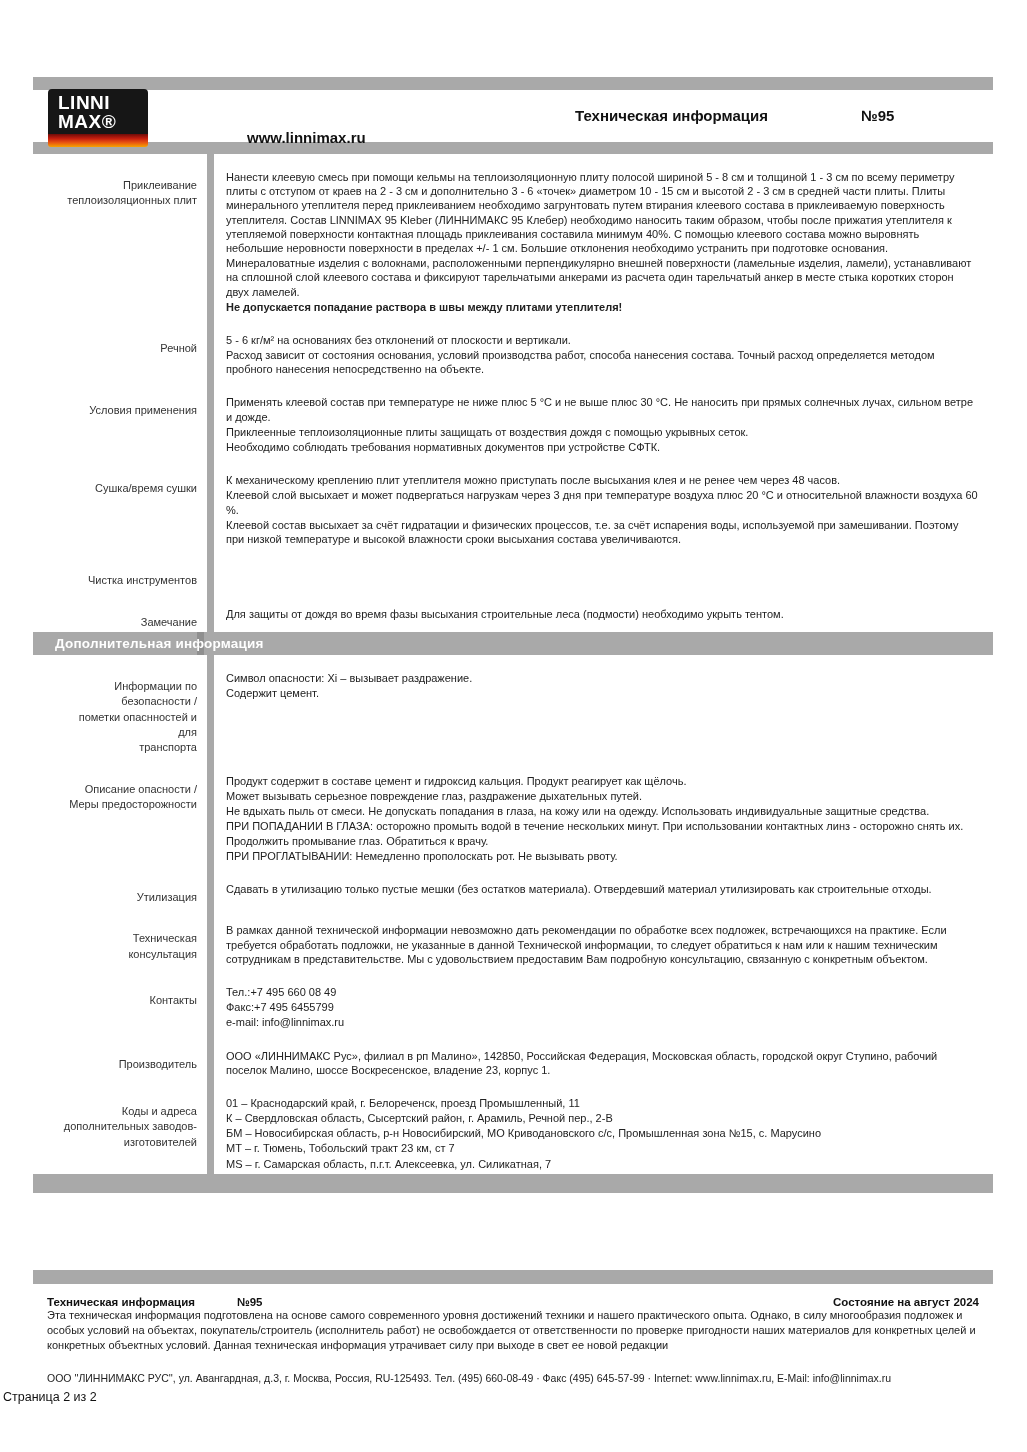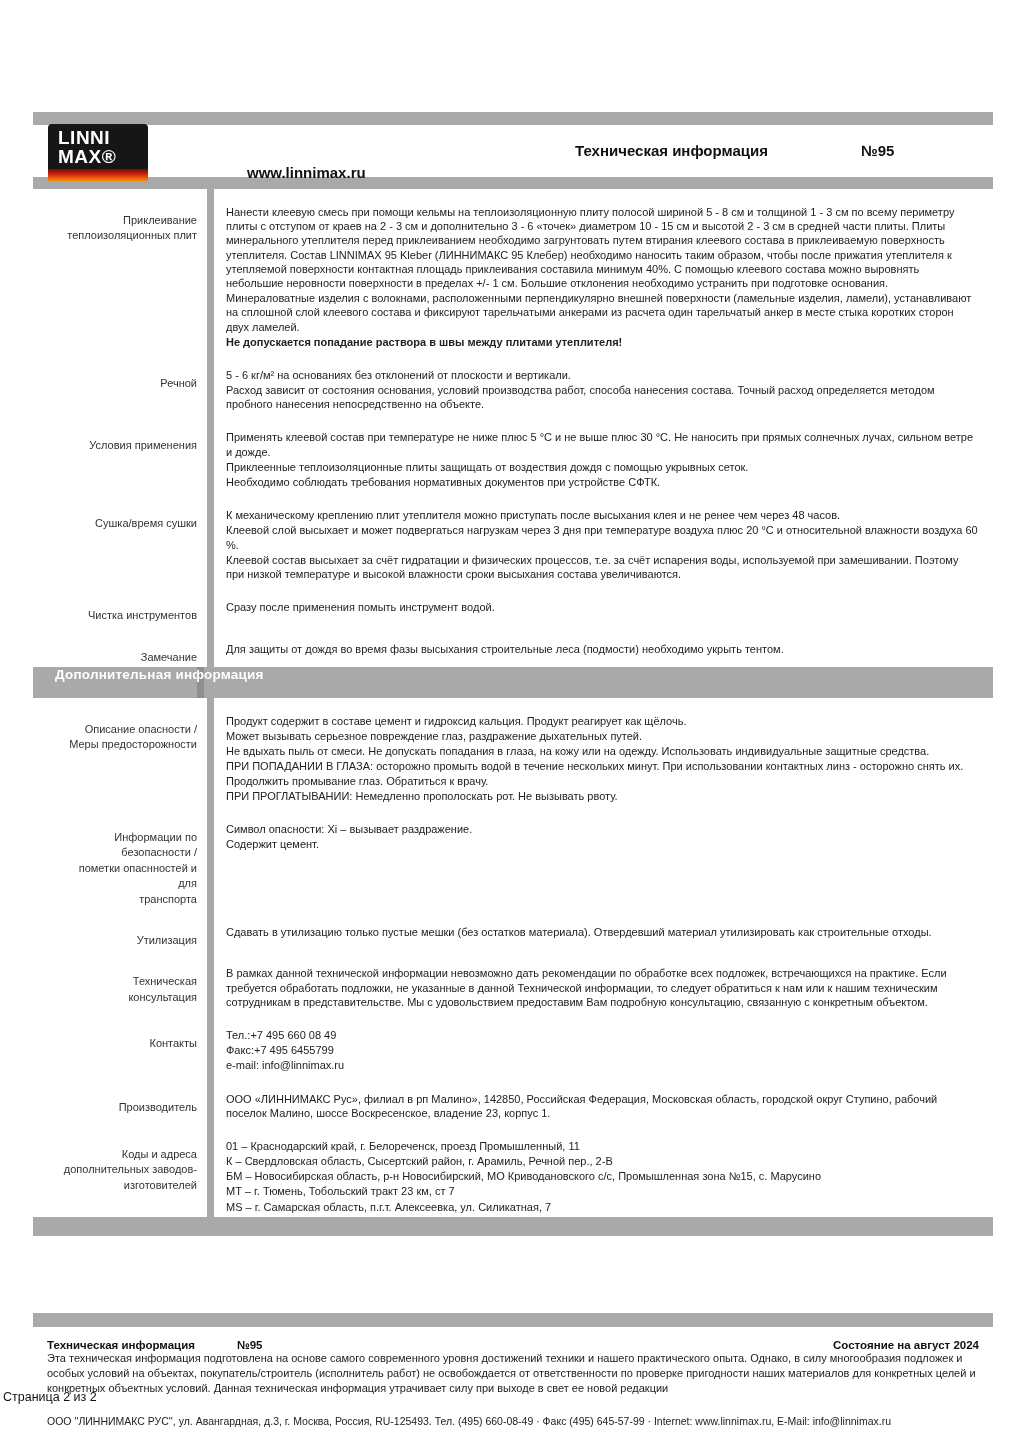--- a/index.html
+++ b/index.html
@@ -1,21 +1,21 @@
 <!DOCTYPE html>
 <html><head>
 <meta charset="utf-8">
 <style>
   html,body{margin:0;padding:0;}
   body{
     width:1027px;height:1452px;position:relative;background:#ffffff;
     font-family:"Liberation Sans", sans-serif;color:#2a2a2a;
     -webkit-font-smoothing:antialiased;
   }
-  .doc{position:absolute;left:33px;top:112px;width:960px;}
+  .doc{position:absolute;left:33px;top:77px;width:960px;}
   .graybar{background:#a9a9a9;width:100%;}
   .topbar{height:13px;}
   .midbar{height:12px;}
   .bottombar{height:19px;}
   .thinbar{height:14px;margin-top:77px;}
 
   
   .header{height:52px;position:relative;background:#fff;}
   .logo{position:absolute;left:15px;top:-1px;width:100px;}
   .logo-black{
@@ -39,22 +39,22 @@
   }
   .vdivider{width:7px;flex:0 0 7px;background:#a9a9a9;}
   .content{
     flex:1;padding:16px 14px 2px 12px;font-size:11px;line-height:1.29;color:#222;
   }
   .cline{margin:0 0 1px 0;}
   .cline.bold{font-weight:bold;}
 
   
   .band{
-    position:relative;background:#a9a9a9;height:31px;
-    display:flex;
+    position:relative;background:#a9a9a9;height:23px;
+    display:flex;align-items:center;
   }
   .band-title{
     color:#ffffff;font-weight:bold;font-size:13.5px;padding-left:22px;
     position:relative;z-index:2;letter-spacing:0.2px;
   }
   .band-divider{position:absolute;left:164px;top:0;width:7px;height:100%;background:#8f8f8f;z-index:1;}
 
   
   .footer{padding:6px 14px 0 14px;}
   .footer-head{display:flex;justify-content:space-between;font-weight:bold;font-size:11.5px;color:#111;margin-top:6px;}
@@ -132,67 +132,64 @@
           <div class="cline">К механическому креплению плит утеплителя можно приступать после высыхания  клея и не ренее чем через 48 часов.</div>
           <div class="cline">Клеевой слой высыхает и может подвергаться нагрузкам через 3 дня при температуре воздуха плюс 20 °С и относительной влажности воздуха 60 %.</div>
           <div class="cline">Клеевой состав высыхает за счёт гидратации и физических процессов, т.е. за счёт испарения воды, используемой при замешивании. Поэтому при низкой температуре и высокой влажности сроки высыхания состава увеличиваются.</div>
         </div>
   </div>
       <div class="row">
     <div class="label">
           <div>Чистка инструментов</div>
         </div>
     <div class="vdivider"></div>
-    <div class="content">
-          <div class="cline">Сразу после применения помыть инструмент водой.</div>
-        </div>
   </div>
       <div class="row">
     <div class="label">
           <div>Замечание</div>
         </div>
     <div class="vdivider"></div>
     <div class="content">
           <div class="cline">Для защиты от дождя во время фазы высыхания строительные леса (подмости) необходимо укрыть тентом.</div>
         </div>
   </div>
     </div>
 
   <div class="band">
     <div class="band-divider"></div>
     <div class="band-title">Дополнительная информация</div>
   </div>
 
   <div id="bottom-rows">
+      <div class="row">
+    <div class="label">
+          <div>Информации по</div>
+          <div>безопасности /</div>
+          <div>пометки опаснностей и</div>
+          <div>для</div>
+          <div>транспорта</div>
+        </div>
+    <div class="vdivider"></div>
+    <div class="content">
+          <div class="cline">Символ опасности: Xi – вызывает раздражение.</div>
+          <div class="cline">Содержит цемент.</div>
+        </div>
+  </div>
       <div class="row">
     <div class="label">
           <div>Описание опасности /</div>
           <div>Меры предосторожности</div>
         </div>
     <div class="vdivider"></div>
     <div class="content">
           <div class="cline">Продукт содержит в составе цемент и гидроксид кальция. Продукт реагирует как щёлочь.</div>
           <div class="cline">Может вызывать серьезное повреждение глаз, раздражение дыхательных путей.</div>
           <div class="cline">Не вдыхать пыль от смеси. Не допускать попадания в глаза, на кожу или на одежду. Использовать индивидуальные защитные средства.</div>
           <div class="cline">ПРИ ПОПАДАНИИ В ГЛАЗА: осторожно промыть водой в течение нескольких минут. При использовании контактных линз - осторожно снять их. Продолжить промывание глаз. Обратиться к врачу.</div>
           <div class="cline">ПРИ ПРОГЛАТЫВАНИИ: Немедленно прополоскать рот. Не вызывать рвоту.</div>
-        </div>
-  </div>
-      <div class="row">
-    <div class="label">
-          <div>Информации по</div>
-          <div>безопасности /</div>
-          <div>пометки опаснностей и</div>
-          <div>для</div>
-          <div>транспорта</div>
-        </div>
-    <div class="vdivider"></div>
-    <div class="content">
-          <div class="cline">Символ опасности: Xi – вызывает раздражение.</div>
-          <div class="cline">Содержит цемент.</div>
         </div>
   </div>
       <div class="row">
     <div class="label">
           <div>Утилизация</div>
         </div>
     <div class="vdivider"></div>
     <div class="content">
           <div class="cline">Сдавать в утилизацию только пустые мешки (без остатков материала). Отвердевший материал утилизировать как строительные отходы.</div>
         </div>

